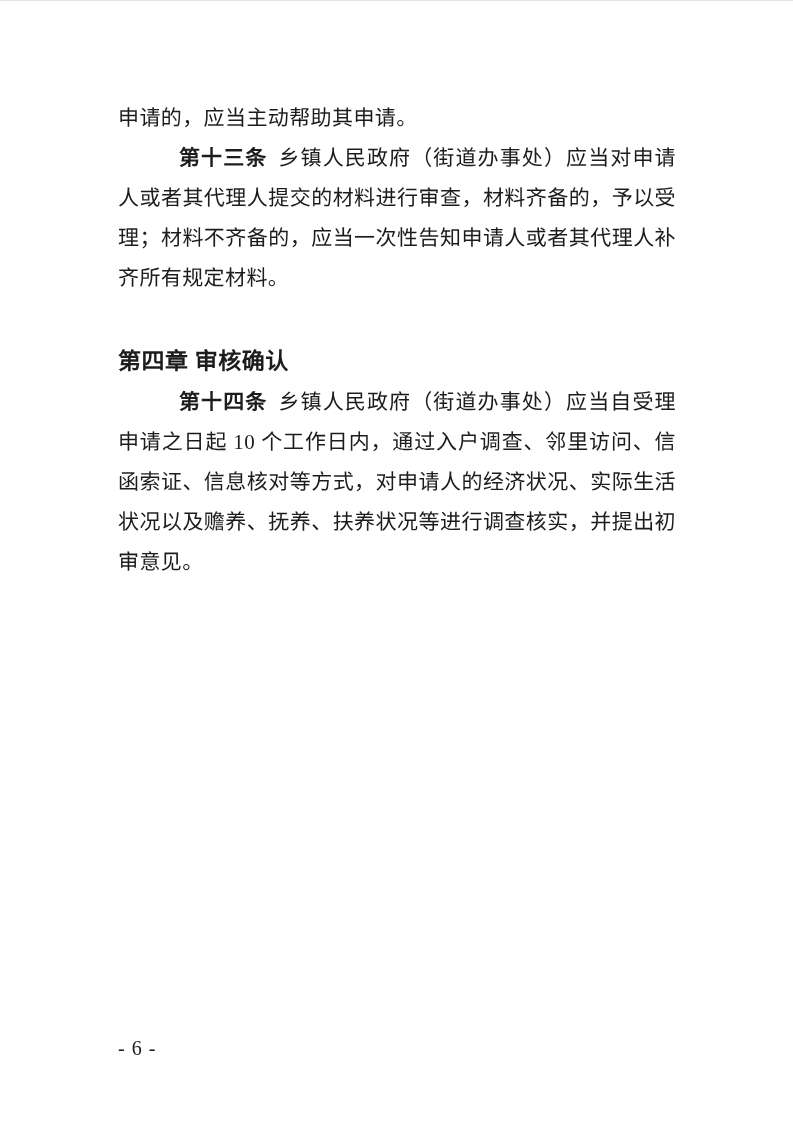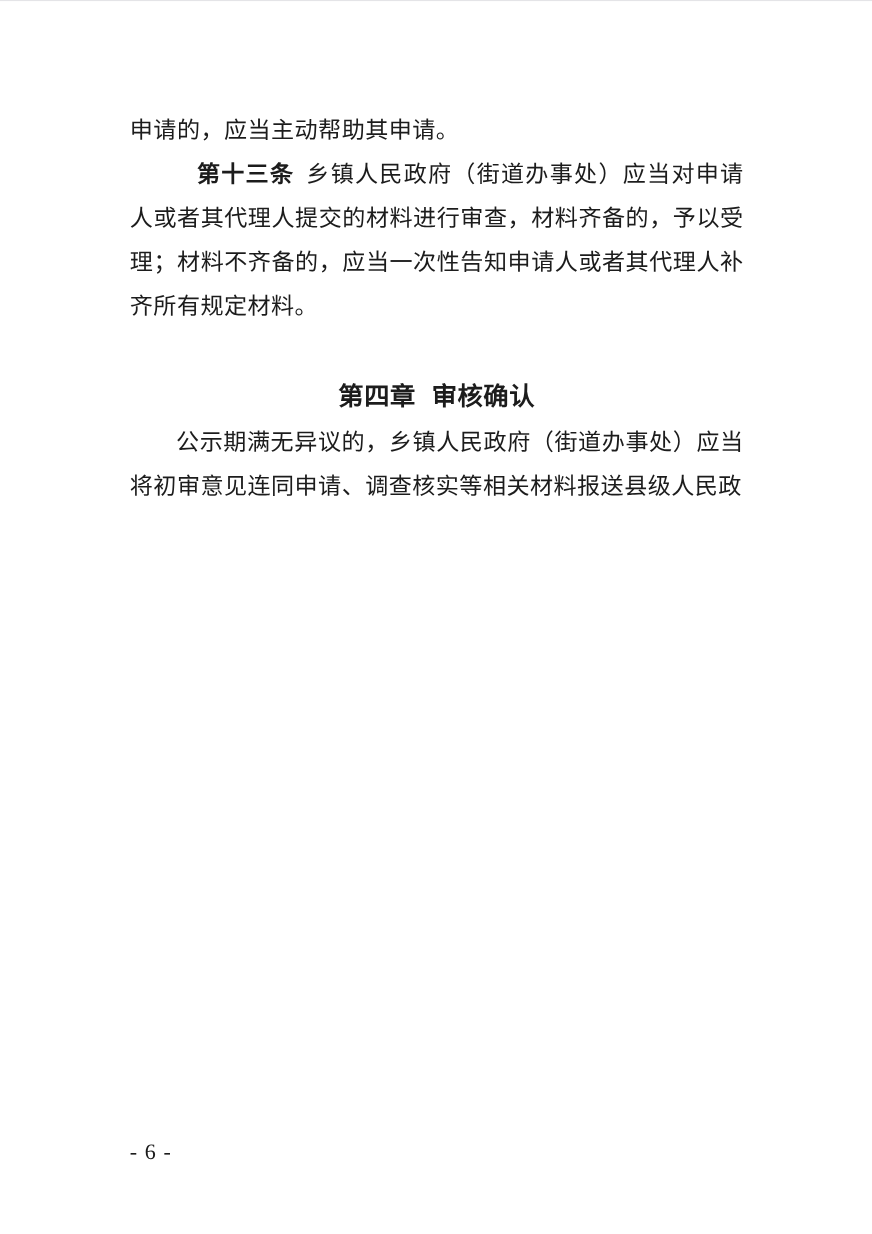--- a/index.html
+++ b/index.html
@@ -39,26 +39,26 @@
   .para.indent {
     text-indent: 42px;
   }
   .article-no {
     font-weight: bold;
     margin-right: 11px;
     margin-left: 19px;
   }
   .chapter {
     margin: 44px 0 0 0;
-    font-family: Liberation Mono, monospace;
+    font-family: Liberation Serif, serif;
     font-weight: bold;
     font-size: 23px;
     line-height: 40px;
     letter-spacing: 0.5px;
-    text-align: center;
+    text-align: left;
     text-indent: 0;
   }
   .page-number {
     position: absolute;
     left: 118px;
     top: 1036px;
     font-size: 20px;
     line-height: 24px;
     letter-spacing: 1px;
     color: #1c1c1c;
@@ -71,22 +71,22 @@
   <div class="scan-edge"></div>
 
   <div class="doc-body">
 
     <p class="para">申请的，应当主动帮助其申请。</p>
 
     <p class="para indent"><b class="article-no">第十三条</b><span>乡镇人民政府（街道办事处）应当对申请人或者其代理人提交的材料进行审查，材料齐备的，予以受理；材料不齐备的，应当一次性告知申请人或者其代理人补齐所有规定材料。</span></p>
 
     <p class="para chapter">第四章 审核确认</p>
 
+    <p class="para indent"><b class="article-no">第十四条</b><span>乡镇人民政府（街道办事处）应当自受理申请之日起 10 个工作日内，通过入户调查、邻里访问、信函索证、信息核对等方式，对申请人的经济状况、实际生活状况以及赡养、抚养、扶养状况等进行调查核实，并提出初审意见。</span></p>
 
 
 
 
-    <p class="para indent">公示期满无异议的，乡镇人民政府（街道办事处）应当将初审意见连同申请、调查核实等相关材料报送县级人民政</p>
 
   </div>
 
   <div class="page-number">- 6 -</div>
 </div>
 
 </body></html>

